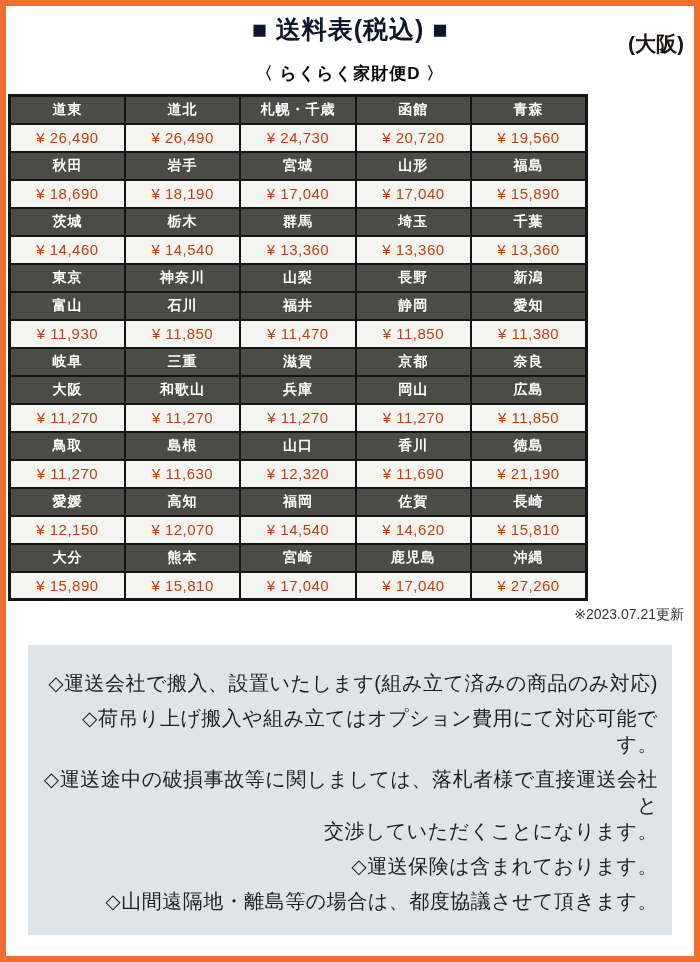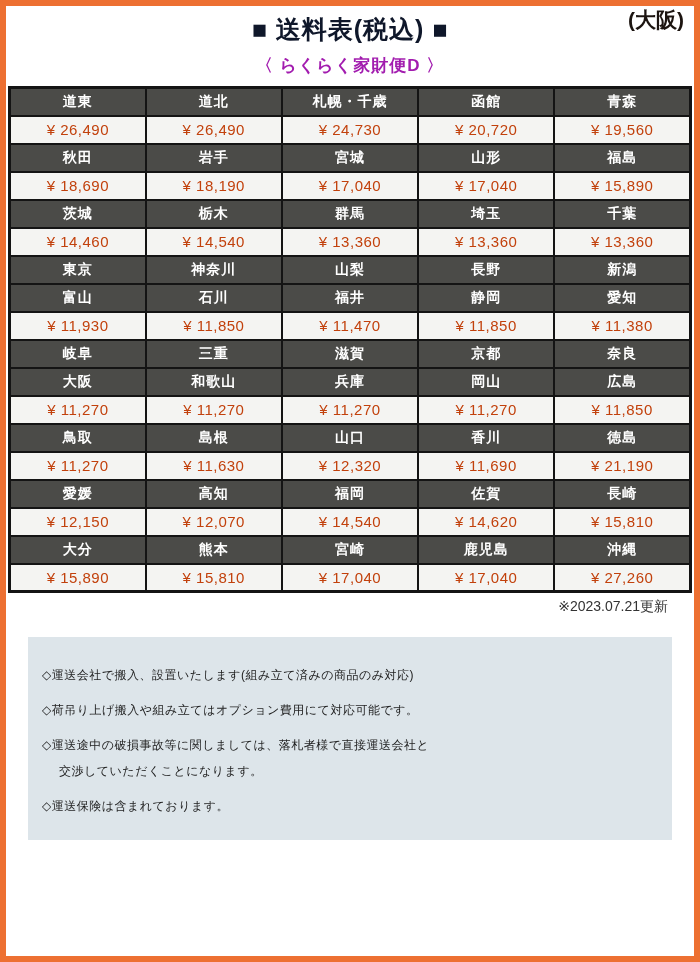--- a/index.html
+++ b/index.html
@@ -24,32 +24,32 @@
     position:relative;
     overflow:hidden;
   }
   
   .header{position:relative;padding-top:7px;text-align:center;}
   .page-title{
     font-size:25px;font-weight:bold;letter-spacing:1px;line-height:32px;
     color:#0f172a;
   }
   .region{
-    position:absolute;top:0;right:10px;
+    position:absolute;top:24px;right:10px;
     font-size:21px;font-weight:bold;color:#1c1410;letter-spacing:0px;
   }
   .subtitle{
-    font-size:17px;font-weight:bold;color:#a21caf;
-    margin-top:9px;letter-spacing:1px;text-align:center;
+    font-size:17px;font-weight:bold;color:#000000;
+    margin-top:17px;letter-spacing:1px;text-align:center;
   }
   
   table.fee{
     border-collapse:collapse;
     table-layout:fixed;
-    width:684px;
+    width:580px;
     margin:9px 2px 0 2px;
     border:3px solid var(--c-table-line);
   }
   table.fee td{
     border:2px solid var(--c-table-line);
     text-align:center;
     vertical-align:middle;
     height:28px;
     overflow:hidden;
     white-space:nowrap;
@@ -64,37 +64,38 @@
   }
   tr.price-row td{
     background:var(--c-price-bg);
     color:#c2410c;
     font-size:15px;
     letter-spacing:0.5px;
   }
   
   .update-note{
     text-align:right;
-    padding-right:26px;
+    padding-right:10px;
     margin-top:5px;
     font-size:14px;
     color:#333;
   }
   
   .notes-panel{
     background:var(--c-panel-bg);
     margin:21px 22px 0 22px;
     padding:25px 14px 12px 14px;
   }
   .note-item{
-    font-size:12px;
+    font-size:20px;
     line-height:26px;
     color:#1e1e1e;
     margin-bottom:9px;
     letter-spacing:0.5px;
+    text-align:right;
   }
   .note-cont{ margin-left:17px; }
 </style>
 </head>
 <body>
 
 <div class="page">
 
   <div class="header">
     <div class="page-title">■ 送料表(税込) ■</div>
@@ -243,16 +244,19 @@
         <div class="note-item">
           <div>◇荷吊り上げ搬入や組み立てはオプション費用にて対応可能です。</div>
         </div>
         <div class="note-item">
           <div>◇運送途中の破損事故等に関しましては、落札者様で直接運送会社と</div>
           <div class="note-cont">交渉していただくことになります。</div>
         </div>
         <div class="note-item">
           <div>◇運送保険は含まれております。</div>
         </div>
+        <div class="note-item">
+          <div>◇山間遠隔地・離島等の場合は、都度協議させて頂きます。</div>
+        </div>
       </div>
   </div>
 
 </div>
 
 </body></html>

